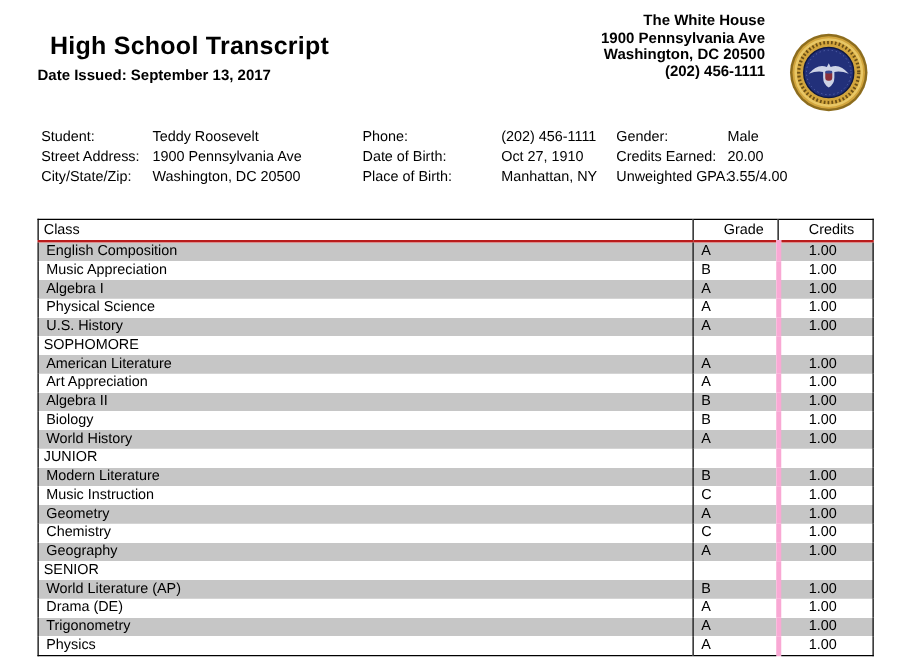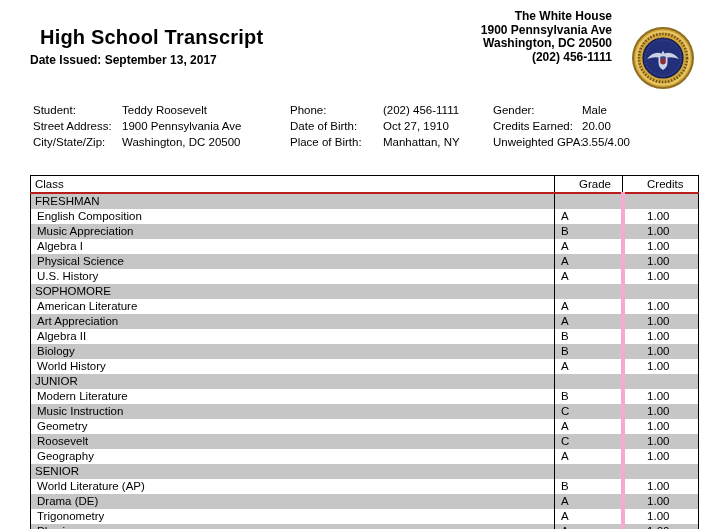--- a/index.html
+++ b/index.html
@@ -29,21 +29,21 @@
     position:absolute; left:33px; top:102px; width:660px;
     display:flex; font-size:11.5px; line-height:16px;
   }
   .info-col { display:block; }
   .info-col:nth-child(1) { width:257px; }
   .info-col:nth-child(2) { width:203px; }
   .info-col:nth-child(3) { flex:1; }
   .info-row { display:flex; white-space:nowrap; }
   .info-label { display:inline-block; }
   .info-col:nth-child(1) .info-label { width:89px; }
-  .info-col:nth-child(2) .info-label { width:93px; }
+  .info-col:nth-child(2) .info-label { width:111px; }
   .info-col:nth-child(3) .info-label { width:89px; }
   
   .transcript {
     position:absolute; left:30px; top:175px; width:668px;
     border-collapse:collapse; table-layout:fixed;
     font-size:11.5px; background:#fff;
   }
   .transcript, .transcript tr, .transcript td, .transcript th { box-sizing:border-box; }
   .transcript { border:1px solid #000; }
   .col-w-class { width:524px; }
@@ -148,25 +148,20 @@
   </colgroup>
   <thead>
     <tr>
       <th class="h-class">Class</th>
       <th class="h-grade">Grade</th>
       <th class="h-credits">Credits</th>
     </tr>
   </thead>
   <tbody>
       <tr>
-        <td class="col-class section-name">FRESHMAN</td>
-        <td class="col-grade"></td>
-        <td class="col-credits"></td>
-      </tr>
-      <tr>
         <td class="col-class course-name">English Composition</td>
         <td class="col-grade">A</td>
         <td class="col-credits">1.00</td>
       </tr>
       <tr>
         <td class="col-class course-name">Music Appreciation</td>
         <td class="col-grade">B</td>
         <td class="col-credits">1.00</td>
       </tr>
       <tr>
@@ -228,21 +223,21 @@
         <td class="col-class course-name">Music Instruction</td>
         <td class="col-grade">C</td>
         <td class="col-credits">1.00</td>
       </tr>
       <tr>
         <td class="col-class course-name">Geometry</td>
         <td class="col-grade">A</td>
         <td class="col-credits">1.00</td>
       </tr>
       <tr>
-        <td class="col-class course-name">Roosevelt</td>
+        <td class="col-class course-name">Chemistry</td>
         <td class="col-grade">C</td>
         <td class="col-credits">1.00</td>
       </tr>
       <tr>
         <td class="col-class course-name">Geography</td>
         <td class="col-grade">A</td>
         <td class="col-credits">1.00</td>
       </tr>
       <tr>
         <td class="col-class section-name">SENIOR</td>

